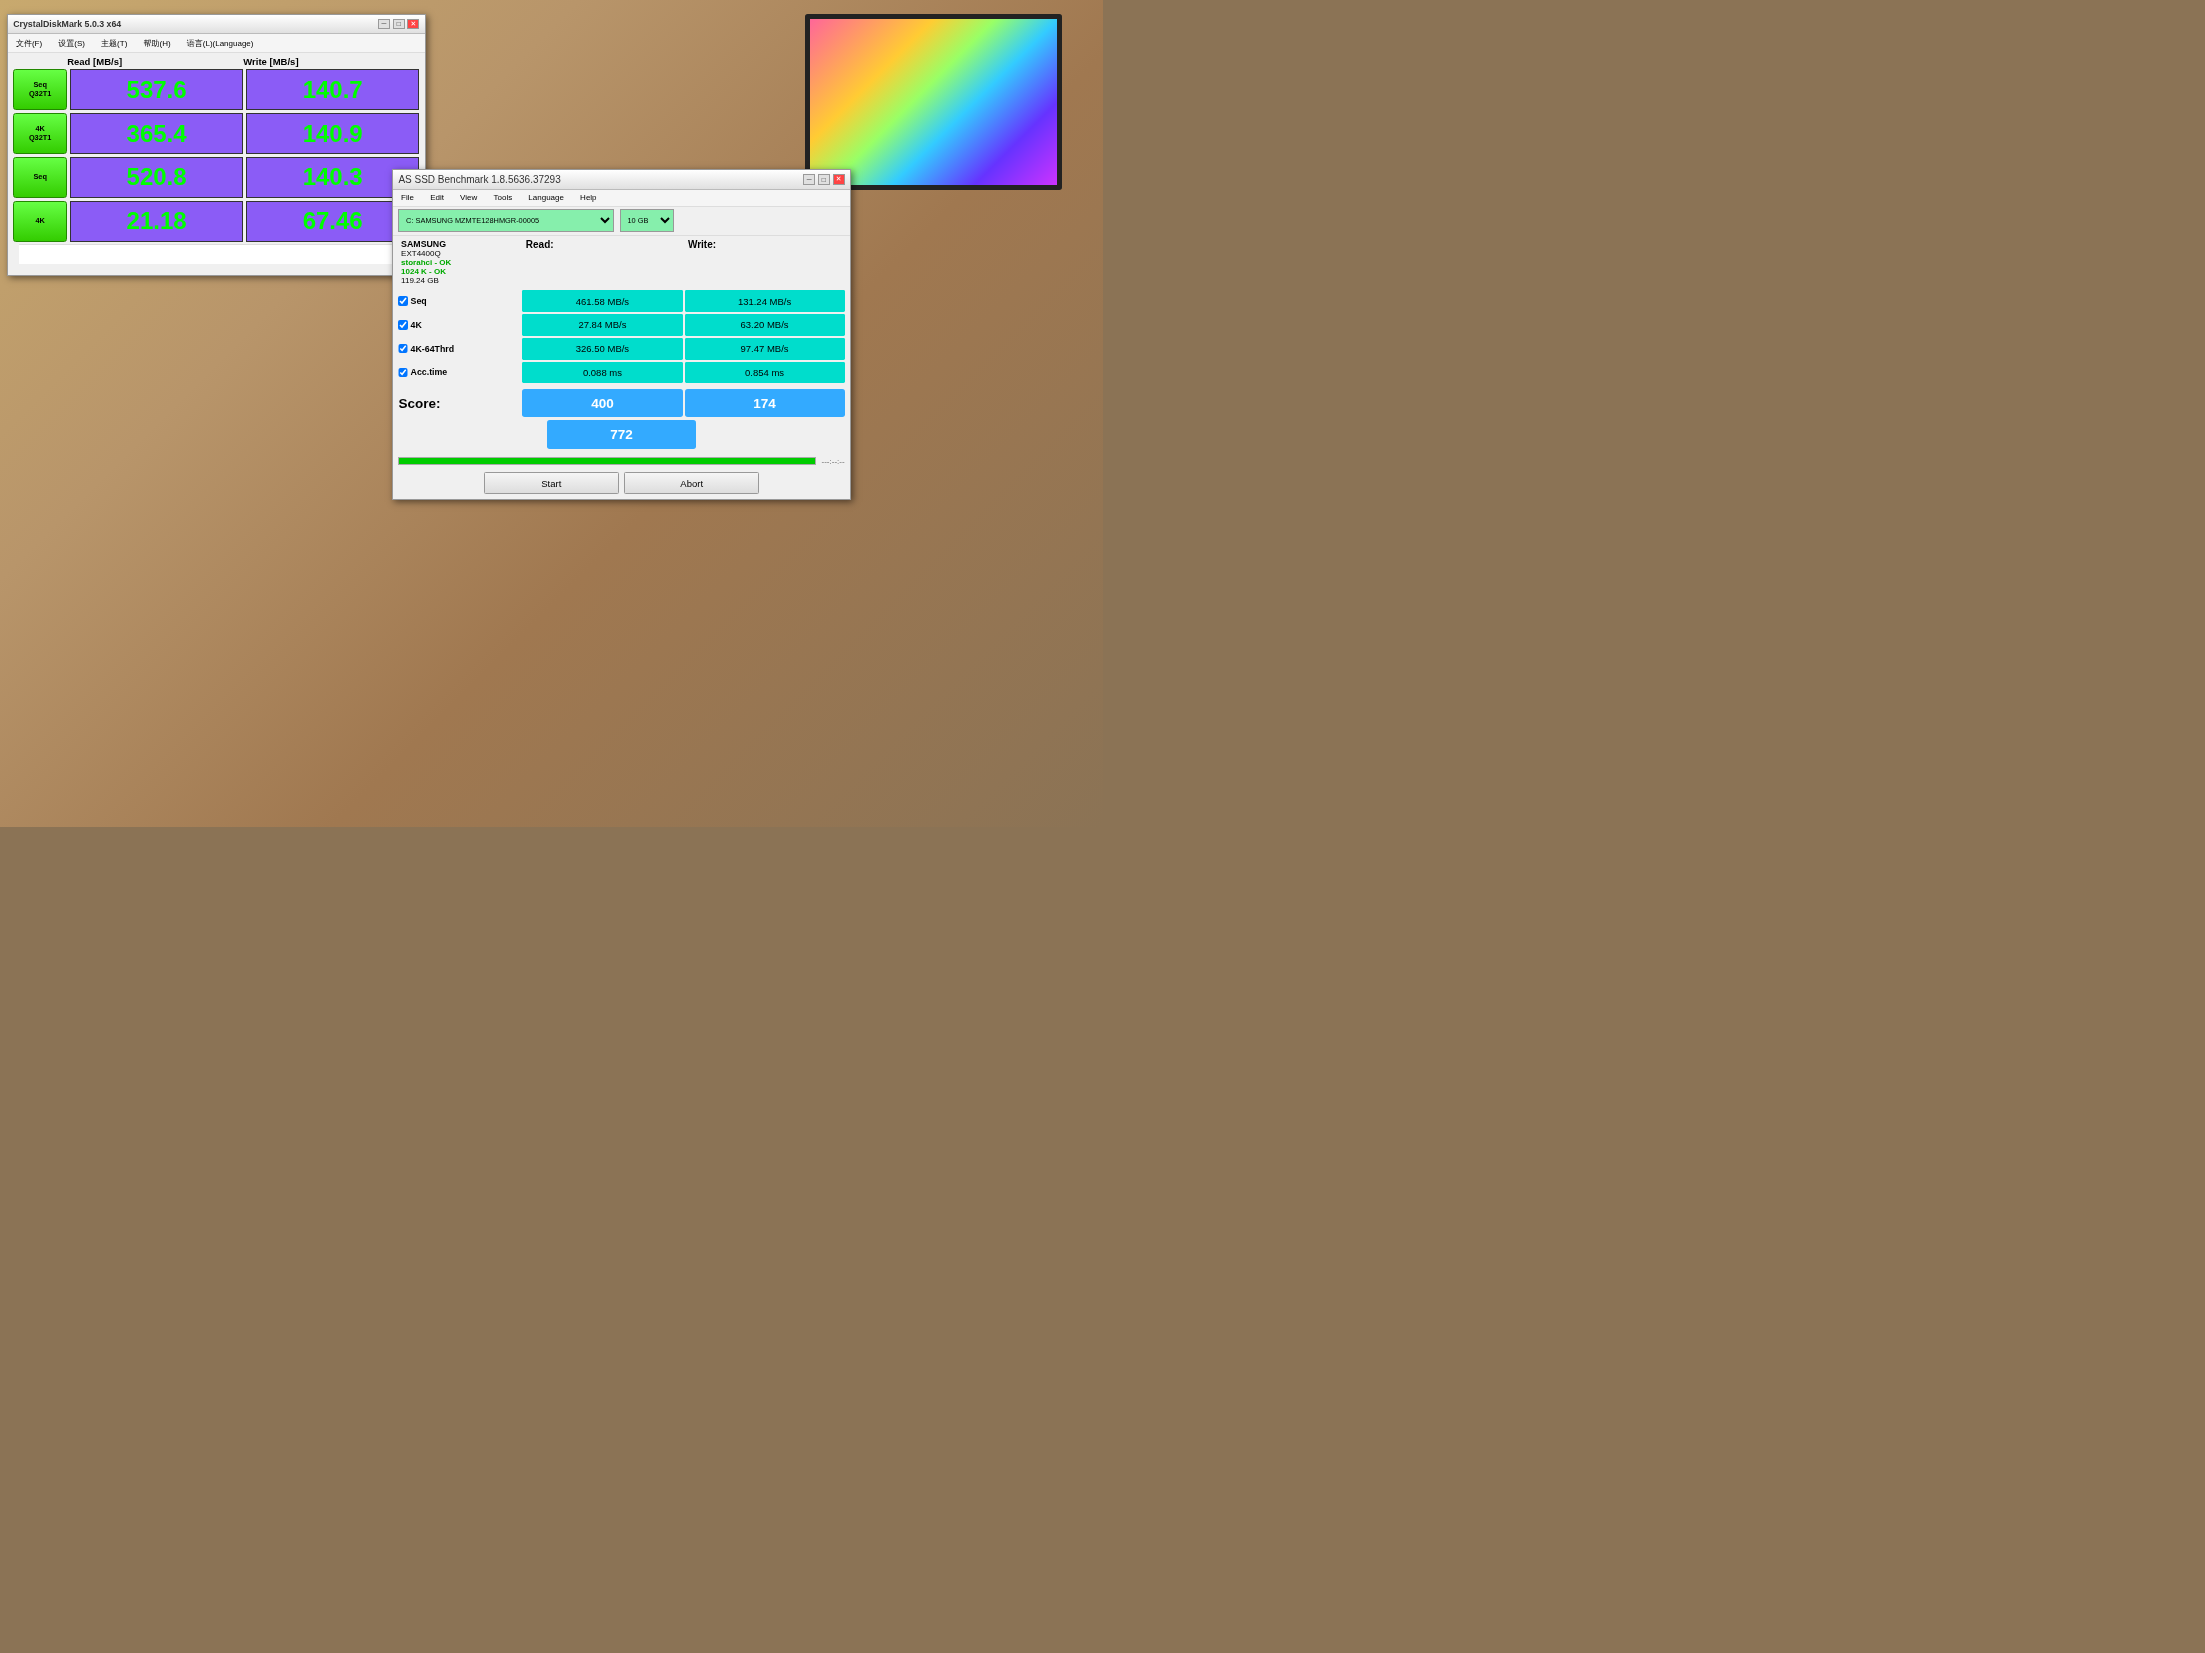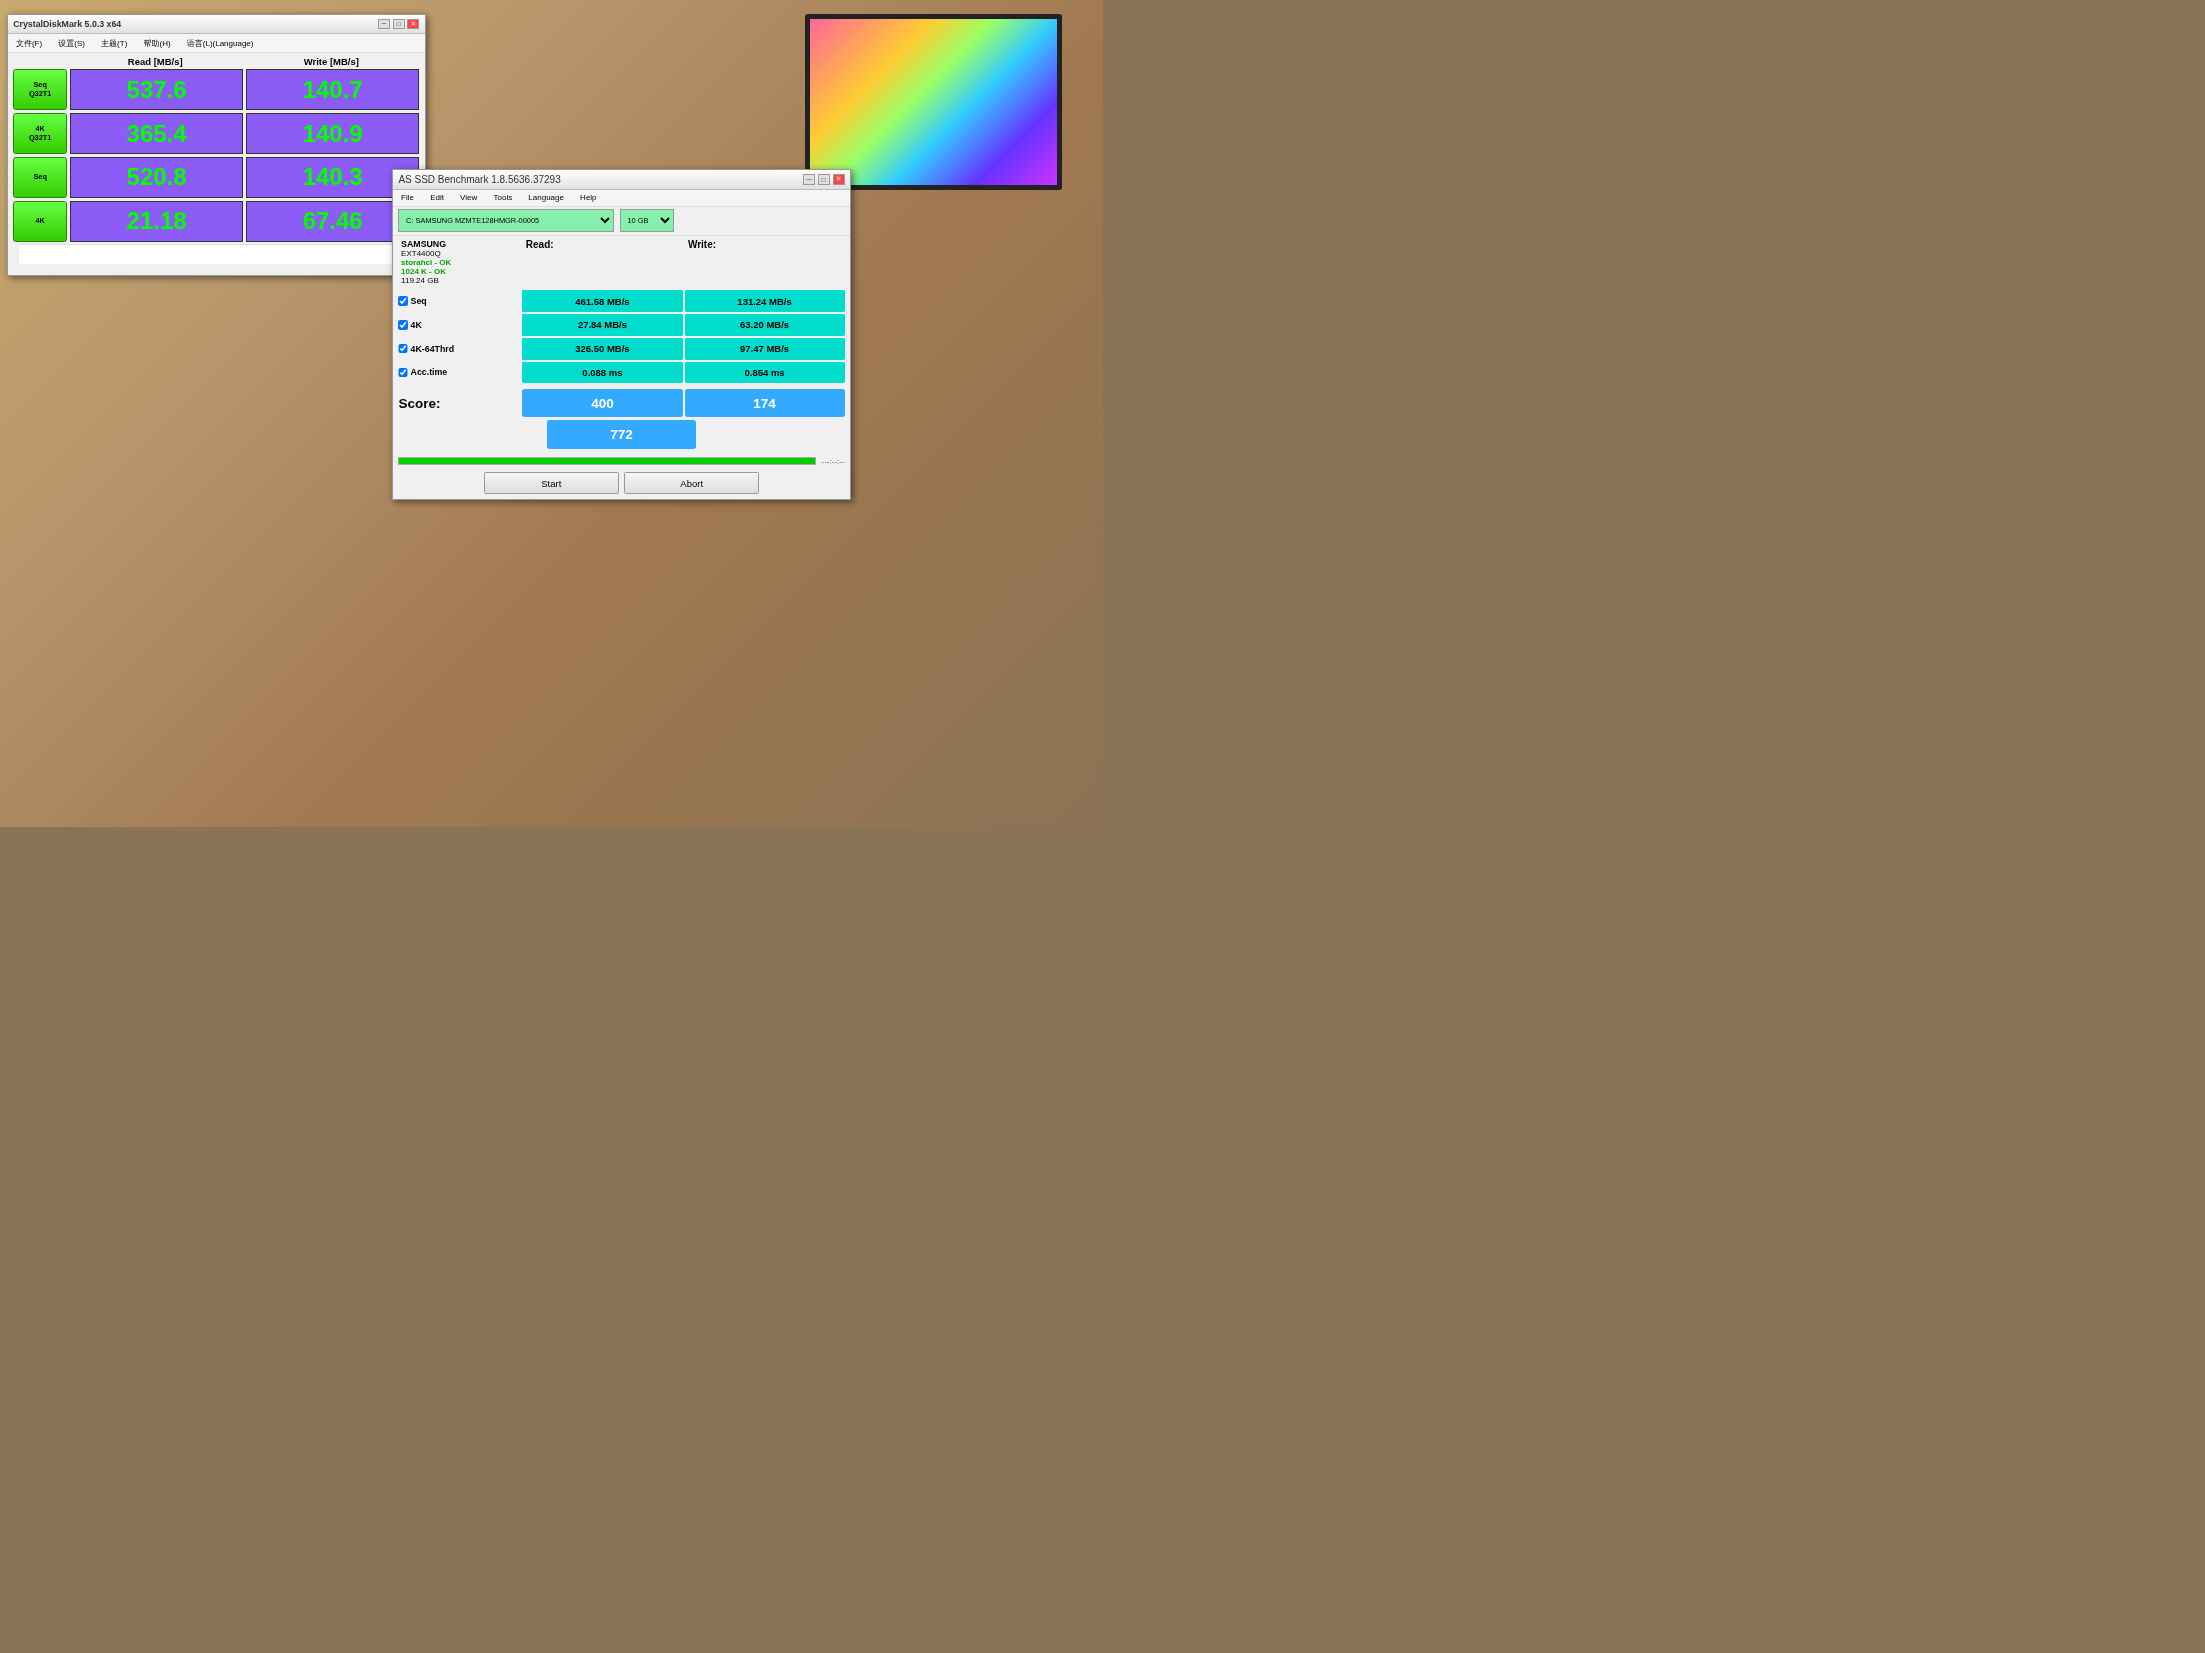--- a/index.html
+++ b/index.html
@@ -121,21 +121,21 @@
       padding: 2.7px 5.4px 5.4px;
     }
 
     .cdm-header-row {
       display: grid;
       grid-template-columns: 54px 1fr 1fr;
       margin-bottom: 2.7px;
     }
 
     .cdm-header-cell {
-      text-align: center;
+      text-align: left;
       font-weight: bold;
       font-size: 9.5px;
       color: #000;
     }
 
     .cdm-row {
       display: grid;
       grid-template-columns: 54px 1fr 1fr;
       margin-bottom: 2.7px;
       gap: 2.7px;
@@ -278,21 +278,21 @@
 
     .asssd-label input[type="checkbox"] {
       width: 9.5px;
       height: 9.5px;
     }
 
     .asssd-val {
       background: #00ddcc;
       color: #000;
       font-size: 9.5px;
-      font-weight: bold;
+      font-weight: normal;
       text-align: center;
       padding: 5.4px 2.7px;
       border-radius: 1.4px;
       display: flex;
       align-items: center;
       justify-content: center;
     }
 
     .asssd-score-row {
       display: grid;

